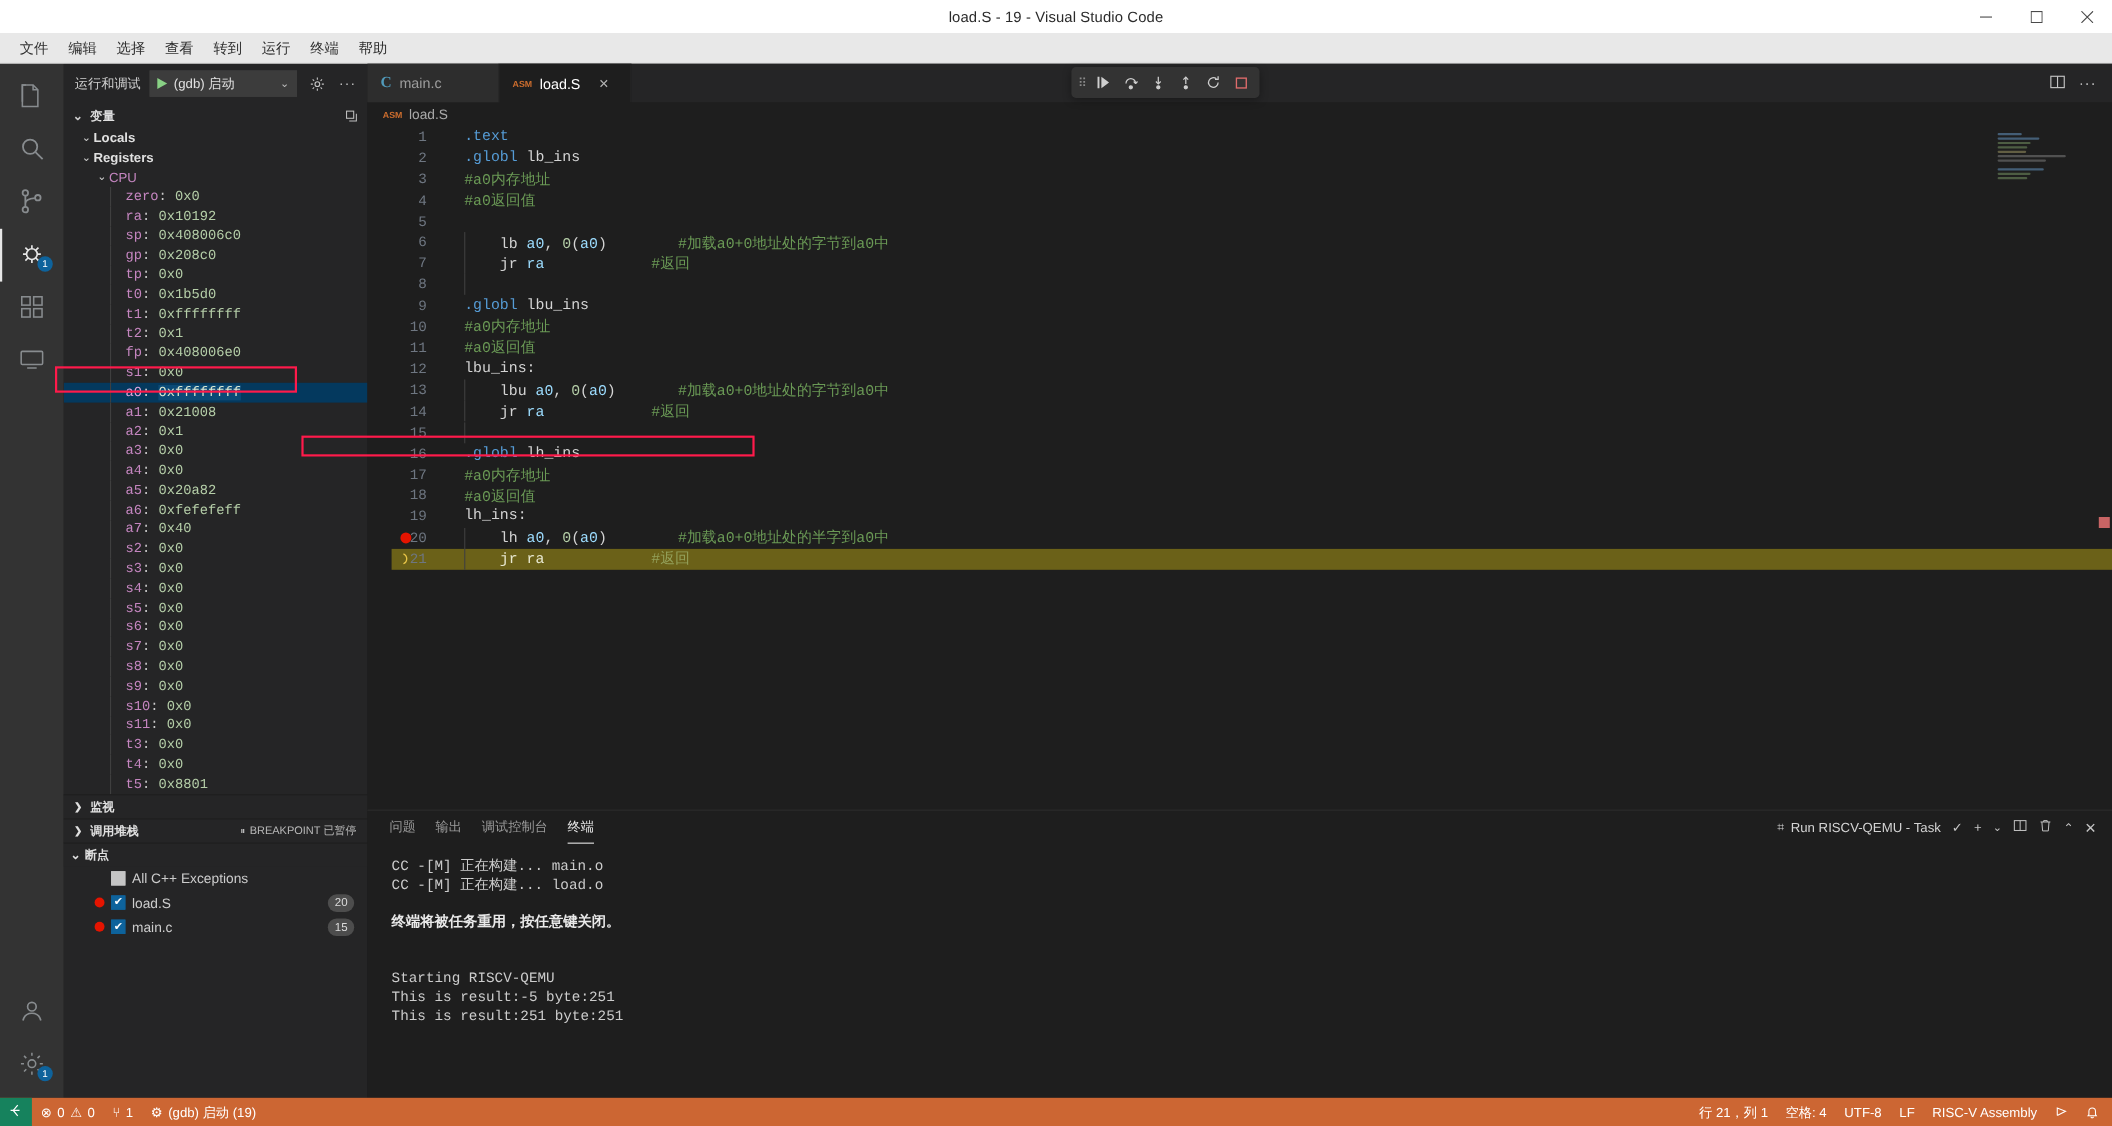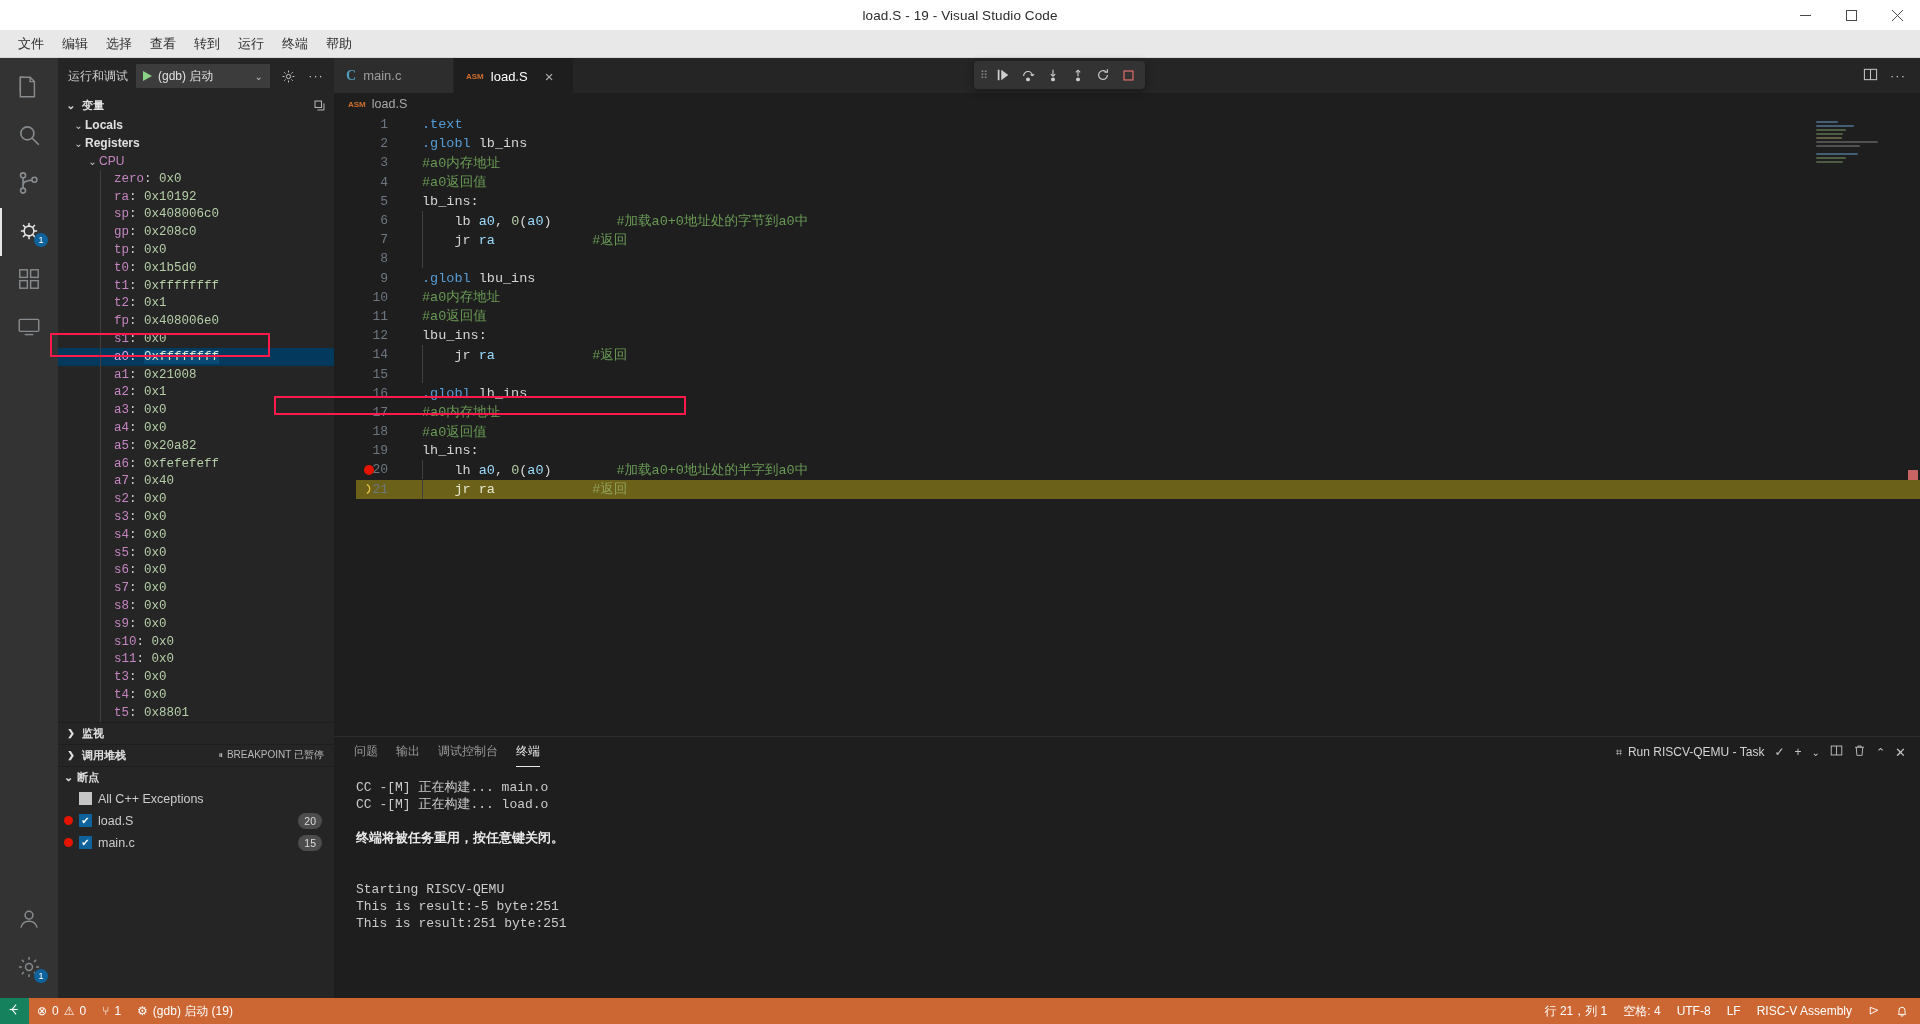--- a/index.html
+++ b/index.html
@@ -87,21 +87,21 @@
   .reg-val { color: #b5cea8; }
   .reg-row.selected { background: #04395e; }
   .reg-row.selected .reg-name { color:#e2a6dd; }
   .reg-row.selected .reg-val { color:#dbe8d2; background:#0a4a76; }
 
   .section-bar { height: 22px; display:flex; align-items:center; gap:4px; padding-left:6px;
                  font-size:11px; font-weight:bold; color:#e0e0e0; background:#252526;
                  border-top:1px solid #1e1e1e; }
   .section-bar .right { margin-left:auto; padding-right:10px; font-weight:normal; font-size:10px;
                         color:#b9b9b9; display:flex; align-items:center; gap:4px; }
-  .bp-row { height: 22px; display:flex; align-items:center; gap:6px; padding-left:6px; font-size:12.5px; }
+  .bp-row { height: 22px; display:flex; align-items:center; gap:6px; padding-left:28px; font-size:12.5px; }
   .bp-dot { width:9px;height:9px;border-radius:50%;background:#e51400; flex:0 0 9px; }
   .bp-dot.empty { background: transparent; }
   .cbox { width:13px;height:13px;border:1px solid #6e6e6e;background:#3c3c3c; flex:0 0 13px;
           display:flex;align-items:center;justify-content:center; }
   .cbox.checked { background:#0e639c; border-color:#0e639c; }
   .cbox.checked::after { content:"✔"; color:#fff; font-size:10px; line-height:1; }
   .cbox.square { background:#c5c5c5; border-color:#c5c5c5; }
   .bp-count { margin-left:auto; margin-right:12px; background:#4d4d4d; color:#dcdcdc;
               border-radius:9px; min-width:20px; height:16px; font-size:10.5px;
               display:flex;align-items:center;justify-content:center; padding:0 6px; }
@@ -664,28 +664,29 @@
         <span>load.S</span>
       </div>
 
       <div class="code-wrap">
         <div class="gutter-fold"></div>
         <div class="code-lines" id="code-lines">
             <div class="cline"><span class="lnum">1</span><span class="code"><span class="k-dir">.text</span></span></div>
             <div class="cline"><span class="lnum">2</span><span class="code"><span class="k-dir">.globl </span><span class="k-txt">lb_ins</span></span></div>
             <div class="cline"><span class="lnum">3</span><span class="code"><span class="k-cmt">#a0内存地址</span></span></div>
             <div class="cline"><span class="lnum">4</span><span class="code"><span class="k-cmt">#a0返回值</span></span></div>
-            <div class="cline"><span class="lnum">5</span><span class="code"><span class="k-txt">lb_ins:</span></span></div>
+            <div class="cline"><span class="lnum">5</span></div>
             <div class="cline"><span class="lnum">6</span><span class="ind-guide"></span><span class="code"><span class="k-op">    lb </span><span class="k-reg">a0</span><span class="k-op">, </span><span class="k-num">0</span><span class="k-op">(</span><span class="k-reg">a0</span><span class="k-op">)</span><span class="k-cmt">        #加载a0+0地址处的字节到a0中</span></span></div>
             <div class="cline"><span class="lnum">7</span><span class="ind-guide"></span><span class="code"><span class="k-op">    jr </span><span class="k-reg">ra</span><span class="k-cmt">            #返回</span></span></div>
             <div class="cline"><span class="lnum">8</span><span class="ind-guide"></span><span class="code"></span></div>
             <div class="cline"><span class="lnum">9</span><span class="code"><span class="k-dir">.globl </span><span class="k-txt">lbu_ins</span></span></div>
             <div class="cline"><span class="lnum">10</span><span class="code"><span class="k-cmt">#a0内存地址</span></span></div>
             <div class="cline"><span class="lnum">11</span><span class="code"><span class="k-cmt">#a0返回值</span></span></div>
             <div class="cline"><span class="lnum">12</span><span class="code"><span class="k-txt">lbu_ins:</span></span></div>
+            <div class="cline"><span class="lnum">13</span><span class="ind-guide"></span><span class="code"><span class="k-op">    lbu </span><span class="k-reg">a0</span><span class="k-op">, </span><span class="k-num">0</span><span class="k-op">(</span><span class="k-reg">a0</span><span class="k-op">)</span><span class="k-cmt">       #加载a0+0地址处的字节到a0中</span></span></div>
             <div class="cline"><span class="lnum">14</span><span class="ind-guide"></span><span class="code"><span class="k-op">    jr </span><span class="k-reg">ra</span><span class="k-cmt">            #返回</span></span></div>
             <div class="cline"><span class="lnum">15</span><span class="ind-guide"></span><span class="code"></span></div>
             <div class="cline"><span class="lnum">16</span><span class="code"><span class="k-dir">.globl </span><span class="k-txt">lh_ins</span></span></div>
             <div class="cline"><span class="lnum">17</span><span class="code"><span class="k-cmt">#a0内存地址</span></span></div>
             <div class="cline"><span class="lnum">18</span><span class="code"><span class="k-cmt">#a0返回值</span></span></div>
             <div class="cline"><span class="lnum">19</span><span class="code"><span class="k-txt">lh_ins:</span></span></div>
             <div class="cline"><span class="bpmark"><span style="width:10px;height:10px;border-radius:50%;background:#e51400;display:block"></span></span><span class="lnum">20</span><span class="ind-guide"></span><span class="code"><span class="k-op">    lh </span><span class="k-reg">a0</span><span class="k-op">, </span><span class="k-num">0</span><span class="k-op">(</span><span class="k-reg">a0</span><span class="k-op">)</span><span class="k-cmt">        #加载a0+0地址处的半字到a0中</span></span></div>
             <div class="cline current"><span class="bpmark"><svg width="12" height="12" viewBox="0 0 16 16" fill="none" stroke="#e8c547" stroke-width="1.6">
                   <path d="M5 2 a6.5 6.5 0 0 1 0 12"></path>
                 </svg></span><span class="lnum">21</span><span class="ind-guide"></span><span class="code"><span class="k-op">    jr </span><span class="k-reg">ra</span><span class="k-cmt">            #返回</span></span></div>

